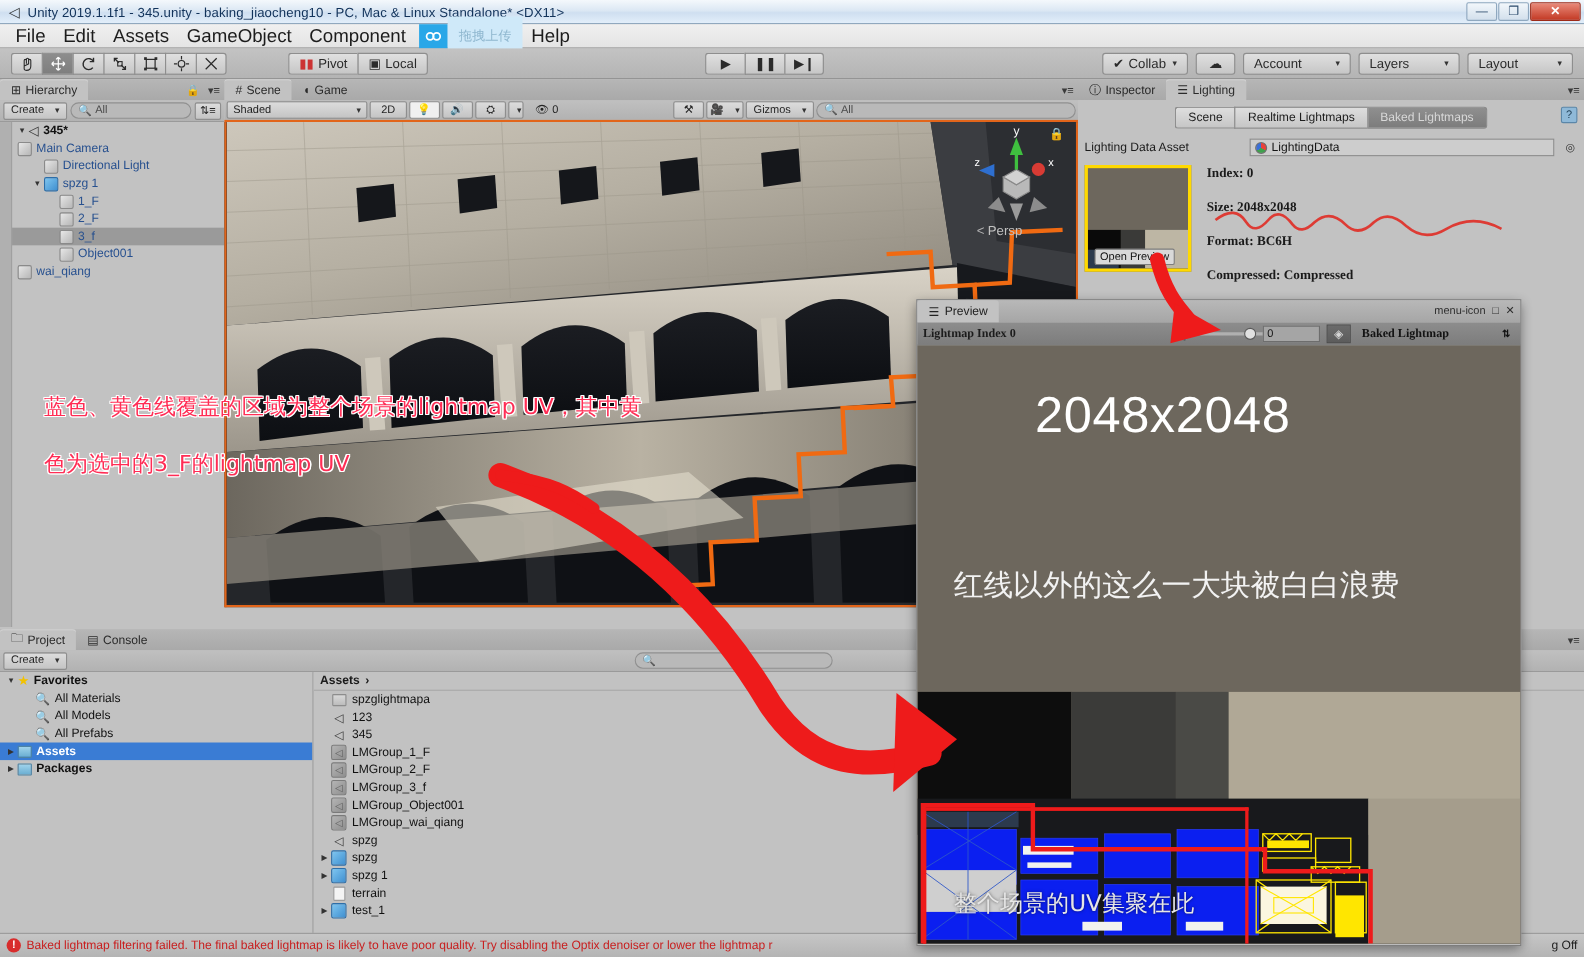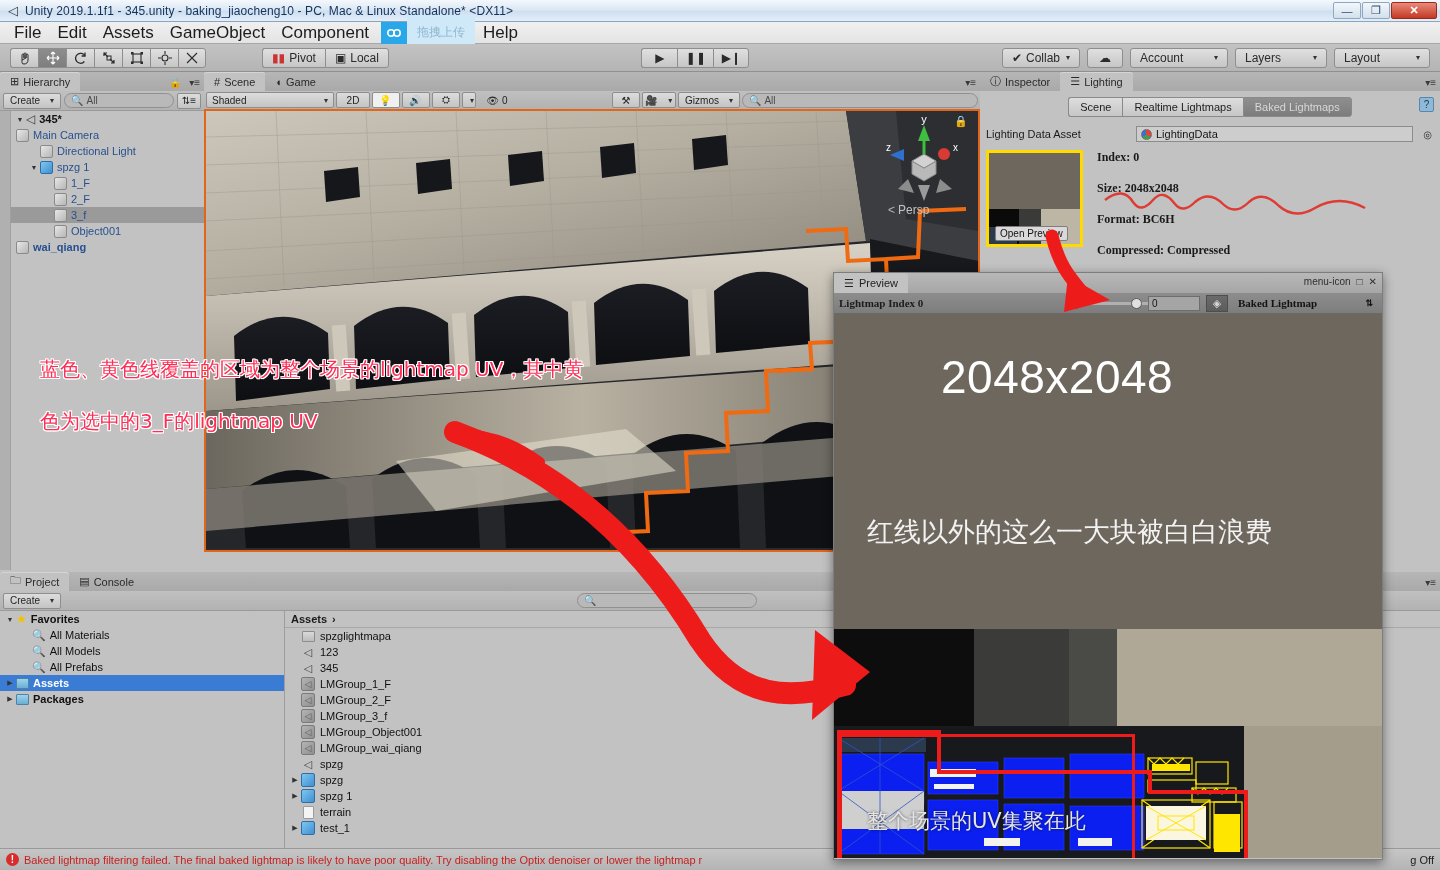--- a/index.html
+++ b/index.html
@@ -501,21 +501,21 @@
           <div class="hrow blue sel" style="padding-left: 42px;">
             <span class="arrow"></span>
             <span class="cube"></span>
             <span>3_f</span>
           </div>
           <div class="hrow blue" style="padding-left: 42px;">
             <span class="arrow"></span>
             <span class="cube"></span>
             <span>Object001</span>
           </div>
-          <div class="hrow blue" style=" font-weight: bold;">
+          <div class="hrow blue" style="">
             <span class="arrow"></span>
             <span class="cube"></span>
             <span>wai_qiang</span>
           </div>
         </div>
     </div>
   </div>
 
   <div class="panel" id="scene">
     <div class="tabrow scene-tabrow">

